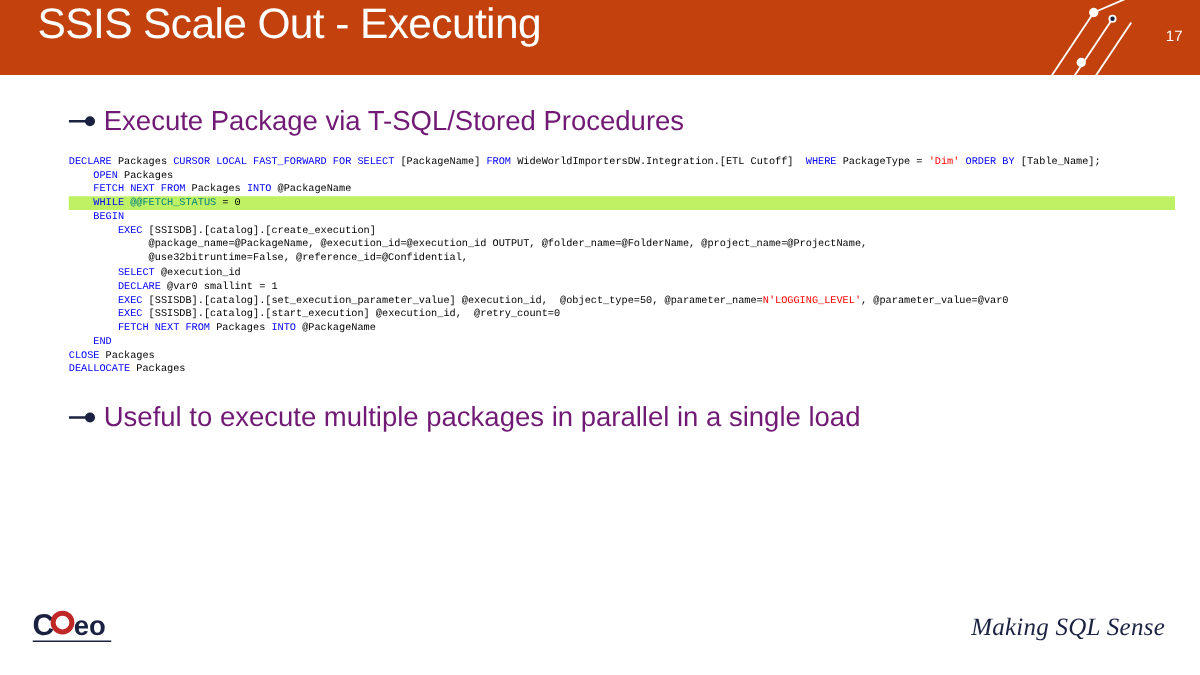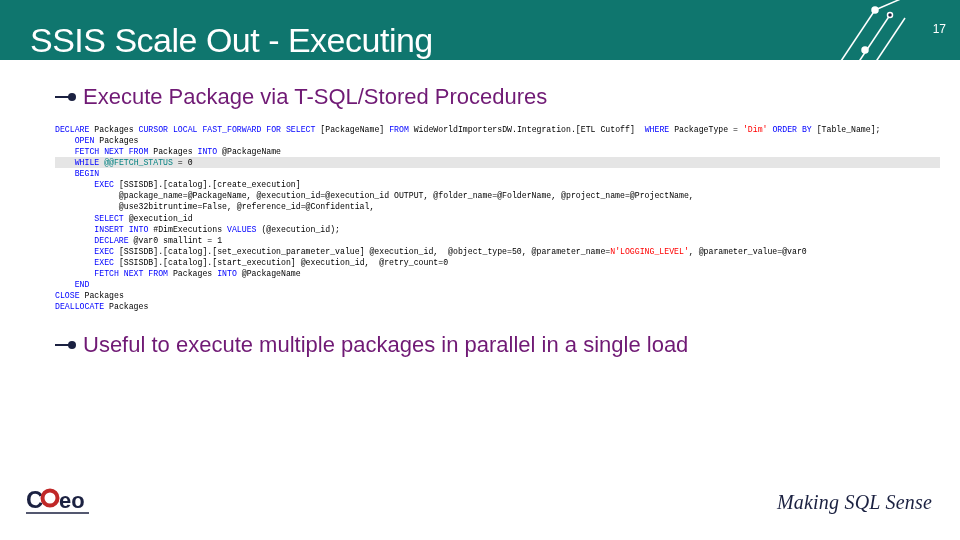--- a/index.html
+++ b/index.html
@@ -5,25 +5,25 @@
   * { box-sizing: border-box; margin: 0; padding: 0; }
   body {
     width: 960px;
     height: 540px;
     background: #fff;
     font-family: Arial, Helvetica, sans-serif;
     overflow: hidden;
     position: relative;
   }
   .header {
-    background: #0f766e;
+    background: #c2410c;
     height: 60px;
     position: relative;
     display: flex;
-    align-items: flex-end;
+    align-items: flex-start;
     padding-left: 30px;
     color: #fff;
   }
   .header .title-text {
     font-size: 34px;
     font-weight: 400;
     color: #fff;
     font-family: Arial, sans-serif;
     letter-spacing: -0.5px;
   }
@@ -65,21 +65,21 @@
     margin-bottom: 16px;
   }
   .code-line {
     font-family: Consolas, "Courier New", monospace;
     font-size: 8.2px;
     line-height: 1.35;
     white-space: pre;
     color: #000;
   }
   .code-line.highlight {
-    background: #e5e5e5;
+    background: #bef264;
   }
   .kw { color: #0000ff; }
   .str { color: #ff0000; }
   .teal { color: #008080; }
   .footer {
     position: absolute;
     bottom: 8px;
     left: 0;
     right: 0;
     height: 50px;
@@ -142,21 +142,20 @@
 <div class="code-block">
   <div class="code-line"><span class="kw">DECLARE</span><span> Packages </span><span class="kw">CURSOR LOCAL FAST_FORWARD FOR SELECT</span><span> [PackageName] </span><span class="kw">FROM</span><span> WideWorldImportersDW.Integration.[ETL Cutoff]  </span><span class="kw">WHERE</span><span> PackageType = </span><span class="str">'Dim'</span><span class="kw"> ORDER BY</span><span> [Table_Name];</span></div>
   <div class="code-line"><span class="kw">    OPEN</span><span> Packages</span></div>
   <div class="code-line"><span class="kw">    FETCH NEXT FROM</span><span> Packages </span><span class="kw">INTO</span><span> @PackageName</span></div>
   <div class="code-line highlight"><span class="kw">    WHILE</span><span class="teal"> @@FETCH_STATUS</span><span> = 0 </span></div>
   <div class="code-line"><span class="kw">    BEGIN</span></div>
   <div class="code-line"><span class="kw">        EXEC</span><span> [SSISDB].[catalog].[create_execution]</span></div>
   <div class="code-line"><span>             @package_name=@PackageName, @execution_id=@execution_id OUTPUT, @folder_name=@FolderName, @project_name=@ProjectName,</span></div>
   <div class="code-line"><span>             @use32bitruntime=False, @reference_id=@Confidential,</span></div>
   <div class="code-line"><span class="kw">        SELECT</span><span> @execution_id</span></div>
-  <div class="code-line"><span class="kw">        INSERT INTO</span><span> #DimExecutions </span><span class="kw">VALUES</span><span> (@execution_id);</span></div>
   <div class="code-line"><span class="kw">        DECLARE</span><span> @var0 smallint = 1</span></div>
   <div class="code-line"><span class="kw">        EXEC</span><span> [SSISDB].[catalog].[set_execution_parameter_value] @execution_id,  @object_type=50, @parameter_name=</span><span class="str">N'LOGGING_LEVEL'</span><span>, @parameter_value=@var0</span></div>
   <div class="code-line"><span class="kw">        EXEC</span><span> [SSISDB].[catalog].[start_execution] @execution_id,  @retry_count=0</span></div>
   <div class="code-line"><span class="kw">        FETCH NEXT FROM</span><span> Packages </span><span class="kw">INTO</span><span> @PackageName</span></div>
   <div class="code-line"><span class="kw">    END</span></div>
   <div class="code-line"><span class="kw">CLOSE</span><span> Packages</span></div>
   <div class="code-line"><span class="kw">DEALLOCATE</span><span> Packages</span></div>
 </div>
 
 <div class="bullets" style="padding-top:4px">

